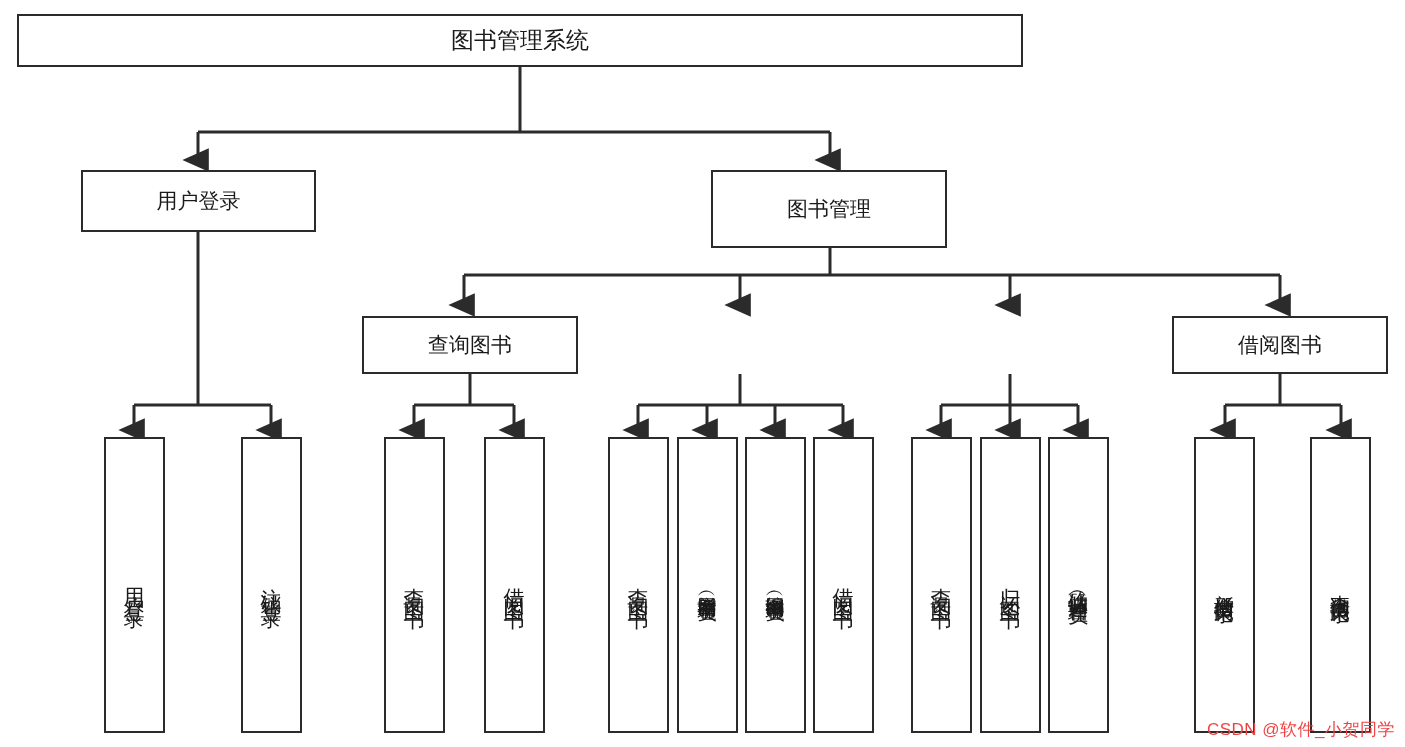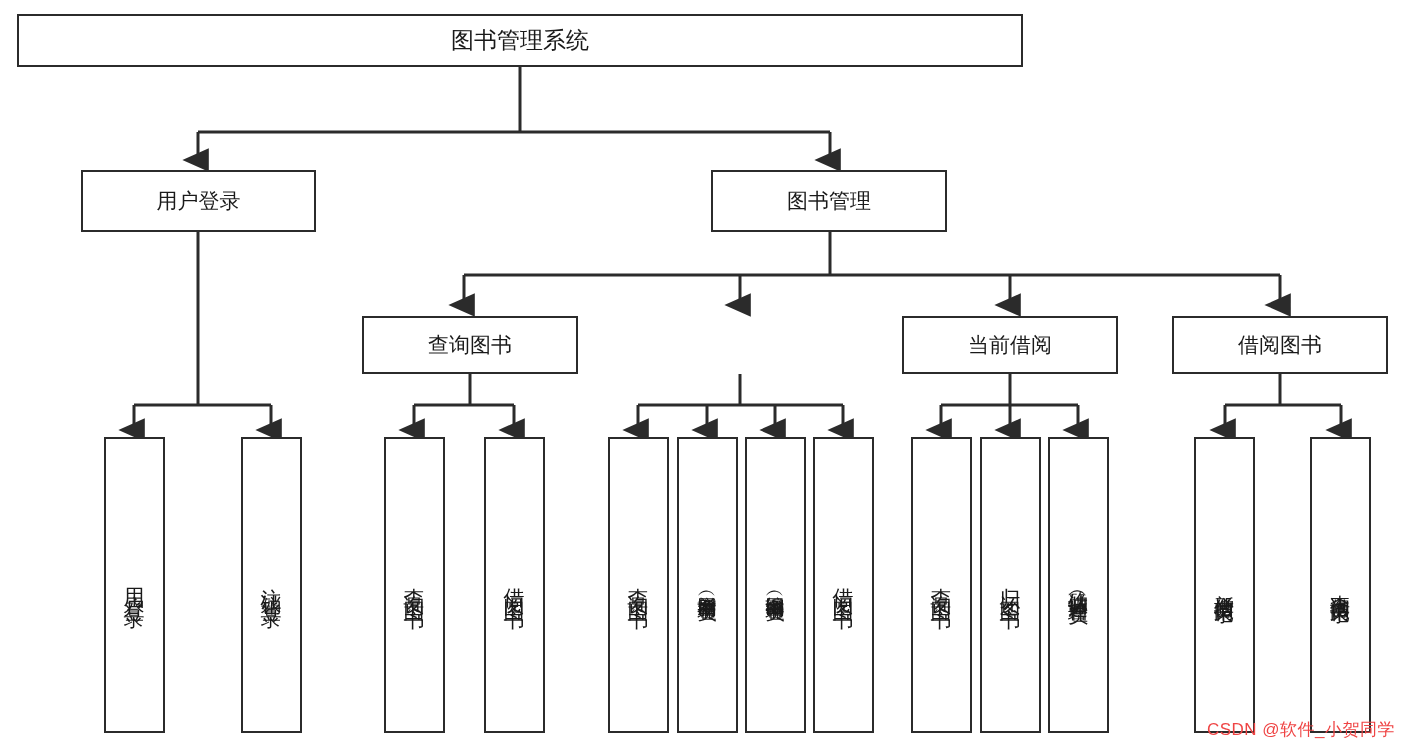--- a/index.html
+++ b/index.html
@@ -129,26 +129,25 @@
       <path d="M1225,405 L1341,405"></path>
       <path d="M1225,405 L1225,430" marker-end="url(#arrow)"></path>
       <path d="M1341,405 L1341,430" marker-end="url(#arrow)"></path>
     </g>
   </svg>
 
   <div class="node root" style="left:17px; top:14px; width:1006px; height:53px;">图书管理系统</div>
 
   <div class="node lvl2" style="left:81px; top:170px; width:235px; height:62px;">用户登录</div>
 
-  <div class="node lvl2" style="left:711px; top:170px; width:236px; height:62px;">图书管理</div>
+  <div class="node lvl2" style="left:711px; top:170px; width:236px; height:78px;">图书管理</div>
 
   <div class="node lvl3" style="left:362px; top:316px; width:216px; height:58px;">查询图书</div>
 
 
-  <div class="node lvl3" style="left:902px; top:316px; width:216px; height:58px;">当前借阅</div>
 
   <div class="node lvl3" style="left:1172px; top:316px; width:216px; height:58px;">借阅图书</div>
 
   <div class="node leaf" style="left:104px; top:437px; width:61px; height:296px;">
     <span class="vtext">用户登录</span>
   </div>
 
   <div class="node leaf" style="left:241px; top:437px; width:61px; height:296px;">
     <span class="vtext">注销登录</span>
   </div>

